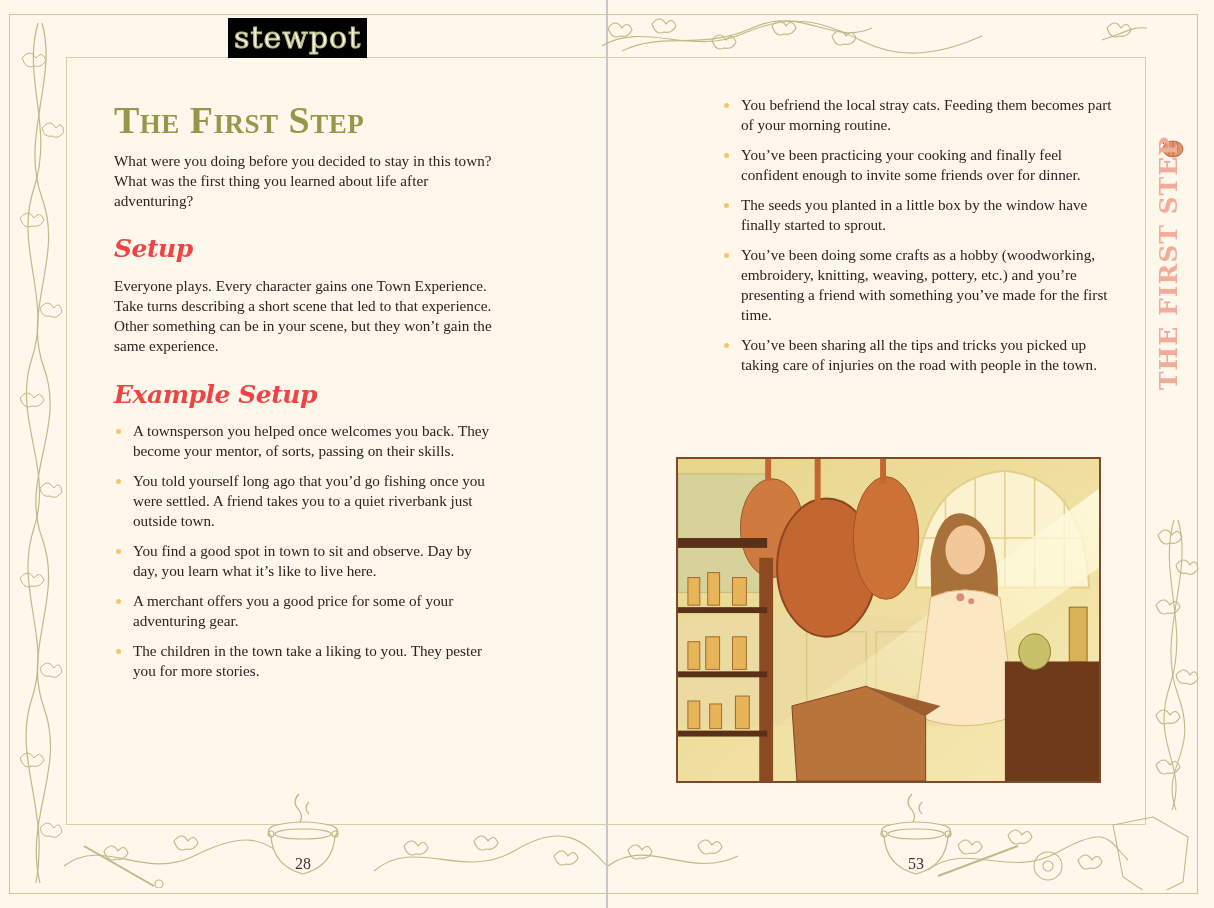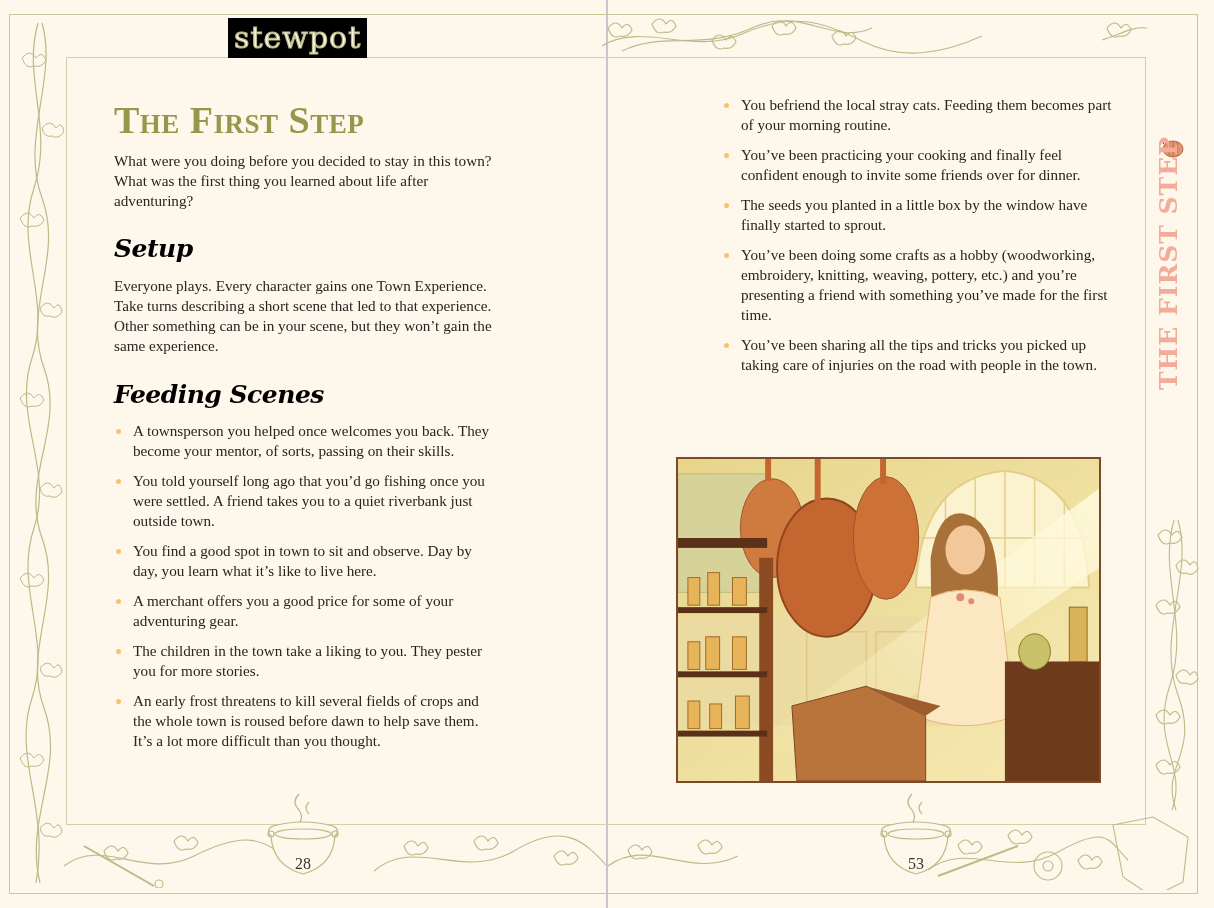--- a/index.html
+++ b/index.html
@@ -26,21 +26,21 @@
 
   .title {
     position: absolute; left: 114px; top: 98px; font-family: "Liberation Serif", serif; font-weight: bold;
     color: #98964a; font-size: 38px; letter-spacing: 0.5px; font-variant: small-caps;
   }
 
   .text { font-family: "Liberation Serif", serif; font-size: 15.2px; line-height: 20px; color: #2b2320; }
   .intro { position: absolute; left: 114px; top: 151px; width: 380px; }
 
   .h2 {
-    position: absolute; font-family: "DejaVu Serif", serif; font-style: italic; color: #000000;
+    position: absolute; font-family: "DejaVu Serif", serif; font-style: italic; color: #ef4444;
     font-size: 25px; letter-spacing: -0.5px;
   }
   .setup-h { left: 114px; top: 234px; }
   .setup-p { position: absolute; left: 114px; top: 276px; width: 385px; }
   .example-h { left: 114px; top: 380px; }
 
   ul.bullets { list-style: none; position: absolute; }
   ul.bullets li { position: relative; padding-left: 19px; margin-bottom: 10px; }
   ul.bullets li::before {
     content: ""; position: absolute; left: 2px; top: 8px; width: 5px; height: 5px; border-radius: 50%;
@@ -118,28 +118,27 @@
     </div>
 
     <div class="running-head">stewpot</div>
 
     <h1 class="title">The First Step</h1>
     <p class="text intro">What were you doing before you decided to stay in this town? What was the first thing you learned about life after adventuring?</p>
 
     <h2 class="h2 setup-h">Setup</h2>
     <p class="text setup-p">Everyone plays. Every character gains one Town Experience. Take turns describing a short scene that led to that experience. Other something can be in your scene, but they won’t gain the same experience.</p>
 
-    <h2 class="h2 example-h">Feeding Scenes</h2>
+    <h2 class="h2 example-h">Example Setup</h2>
     <ul class="bullets list-left text">
       <li>A townsperson you helped once welcomes you back. They become your mentor, of sorts, passing on their skills.</li>
       <li>You told yourself long ago that you’d go fishing once you were settled. A friend takes you to a quiet riverbank just outside town.</li>
       <li>You find a good spot in town to sit and observe. Day by day, you learn what it’s like to live here.</li>
       <li>A merchant offers you a good price for some of your adventuring gear.</li>
       <li>The children in the town take a liking to you. They pester you for more stories.</li>
-      <li>An early frost threatens to kill several fields of crops and the whole town is roused before dawn to help save them. It’s a lot more difficult than you thought.</li>
     </ul>
 
     <div class="pot" style="left:263px; top:792px;">
       <svg viewBox="0 0 80 90">
         <g fill="#fdf7ec" stroke="#bcbb86" stroke-width="1.2">
           <path d="M36 2 q-8 8 0 16 q6 8 -2 16" fill="none"></path>
           <path d="M46 10 q-6 6 0 12" fill="none"></path>
           <path d="M8 44 q-6 -6 2 -10 q30 -8 60 0 q8 4 2 10 q-2 30 -32 38 q-30 -8 -32 -38z"></path>
           <ellipse cx="40" cy="42" rx="28" ry="5" fill="none"></ellipse>
           <circle cx="8" cy="42" r="3" fill="none"></circle>

